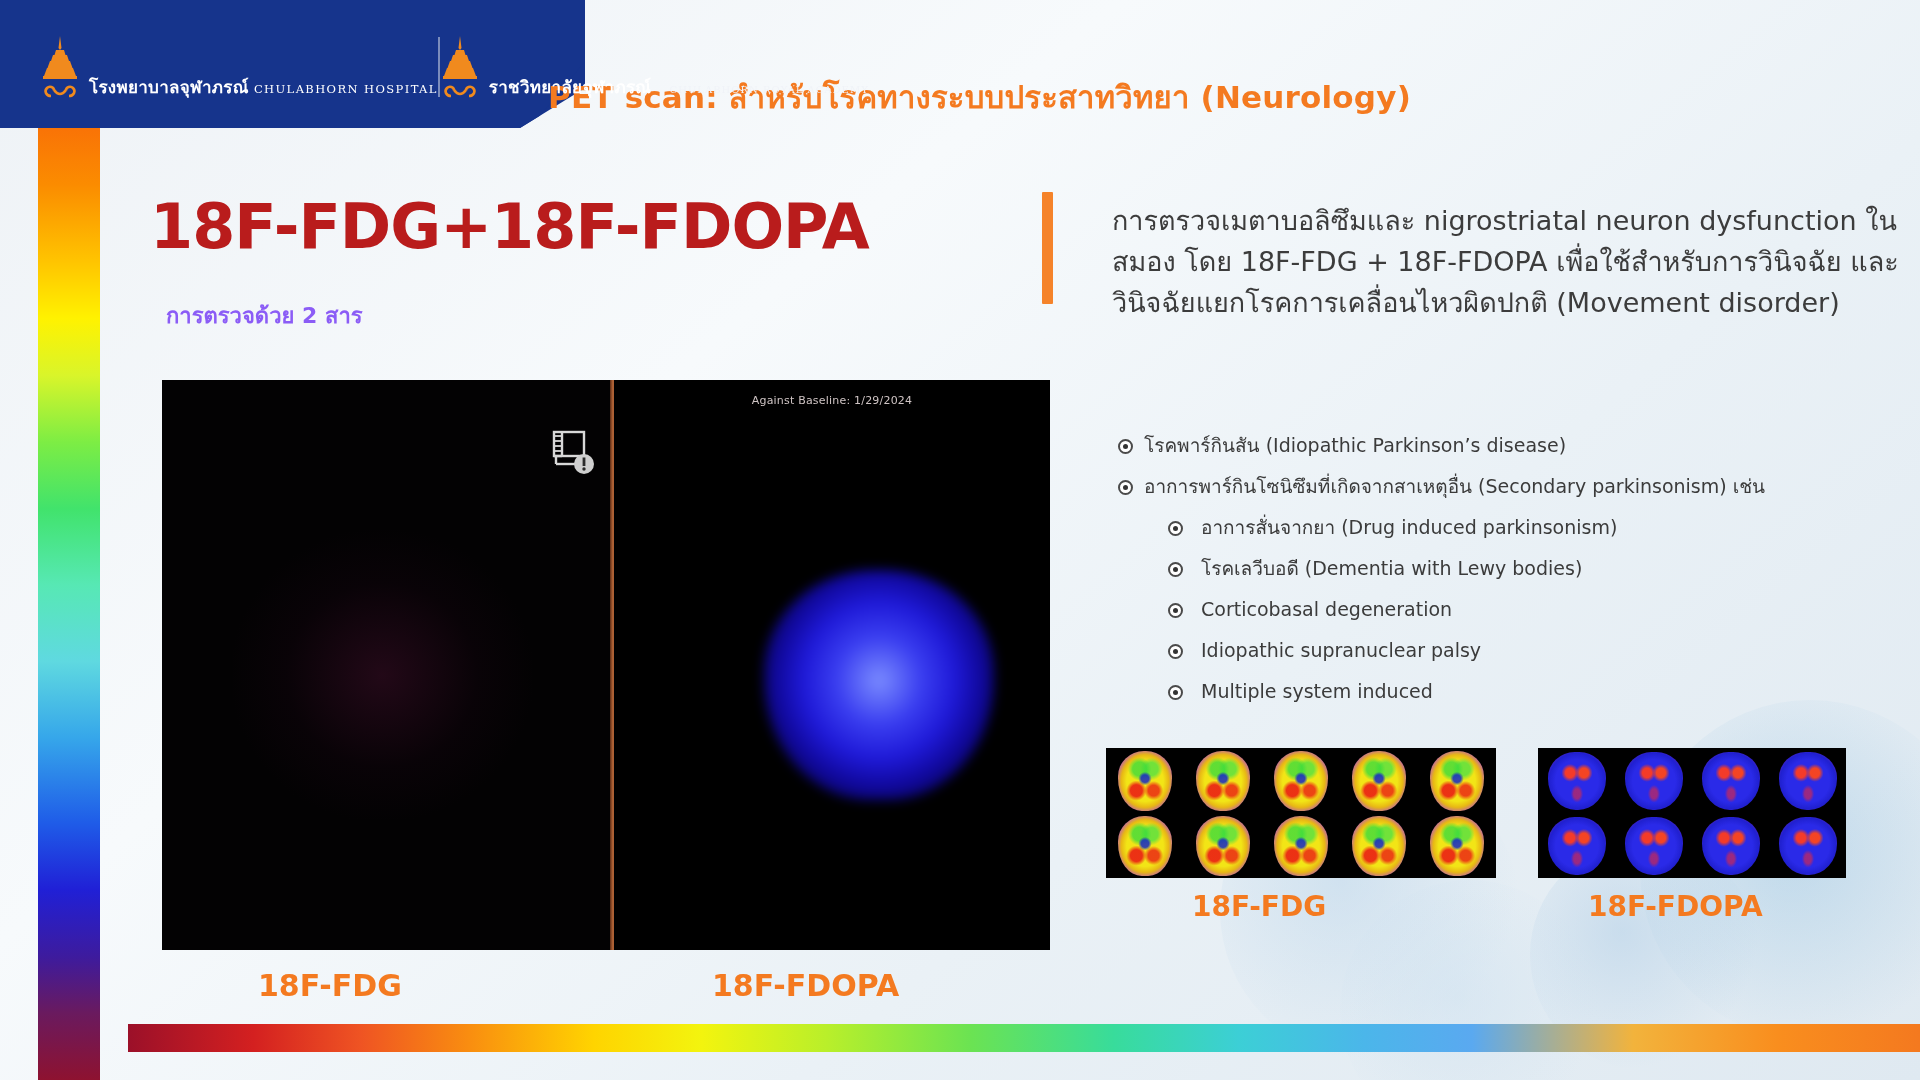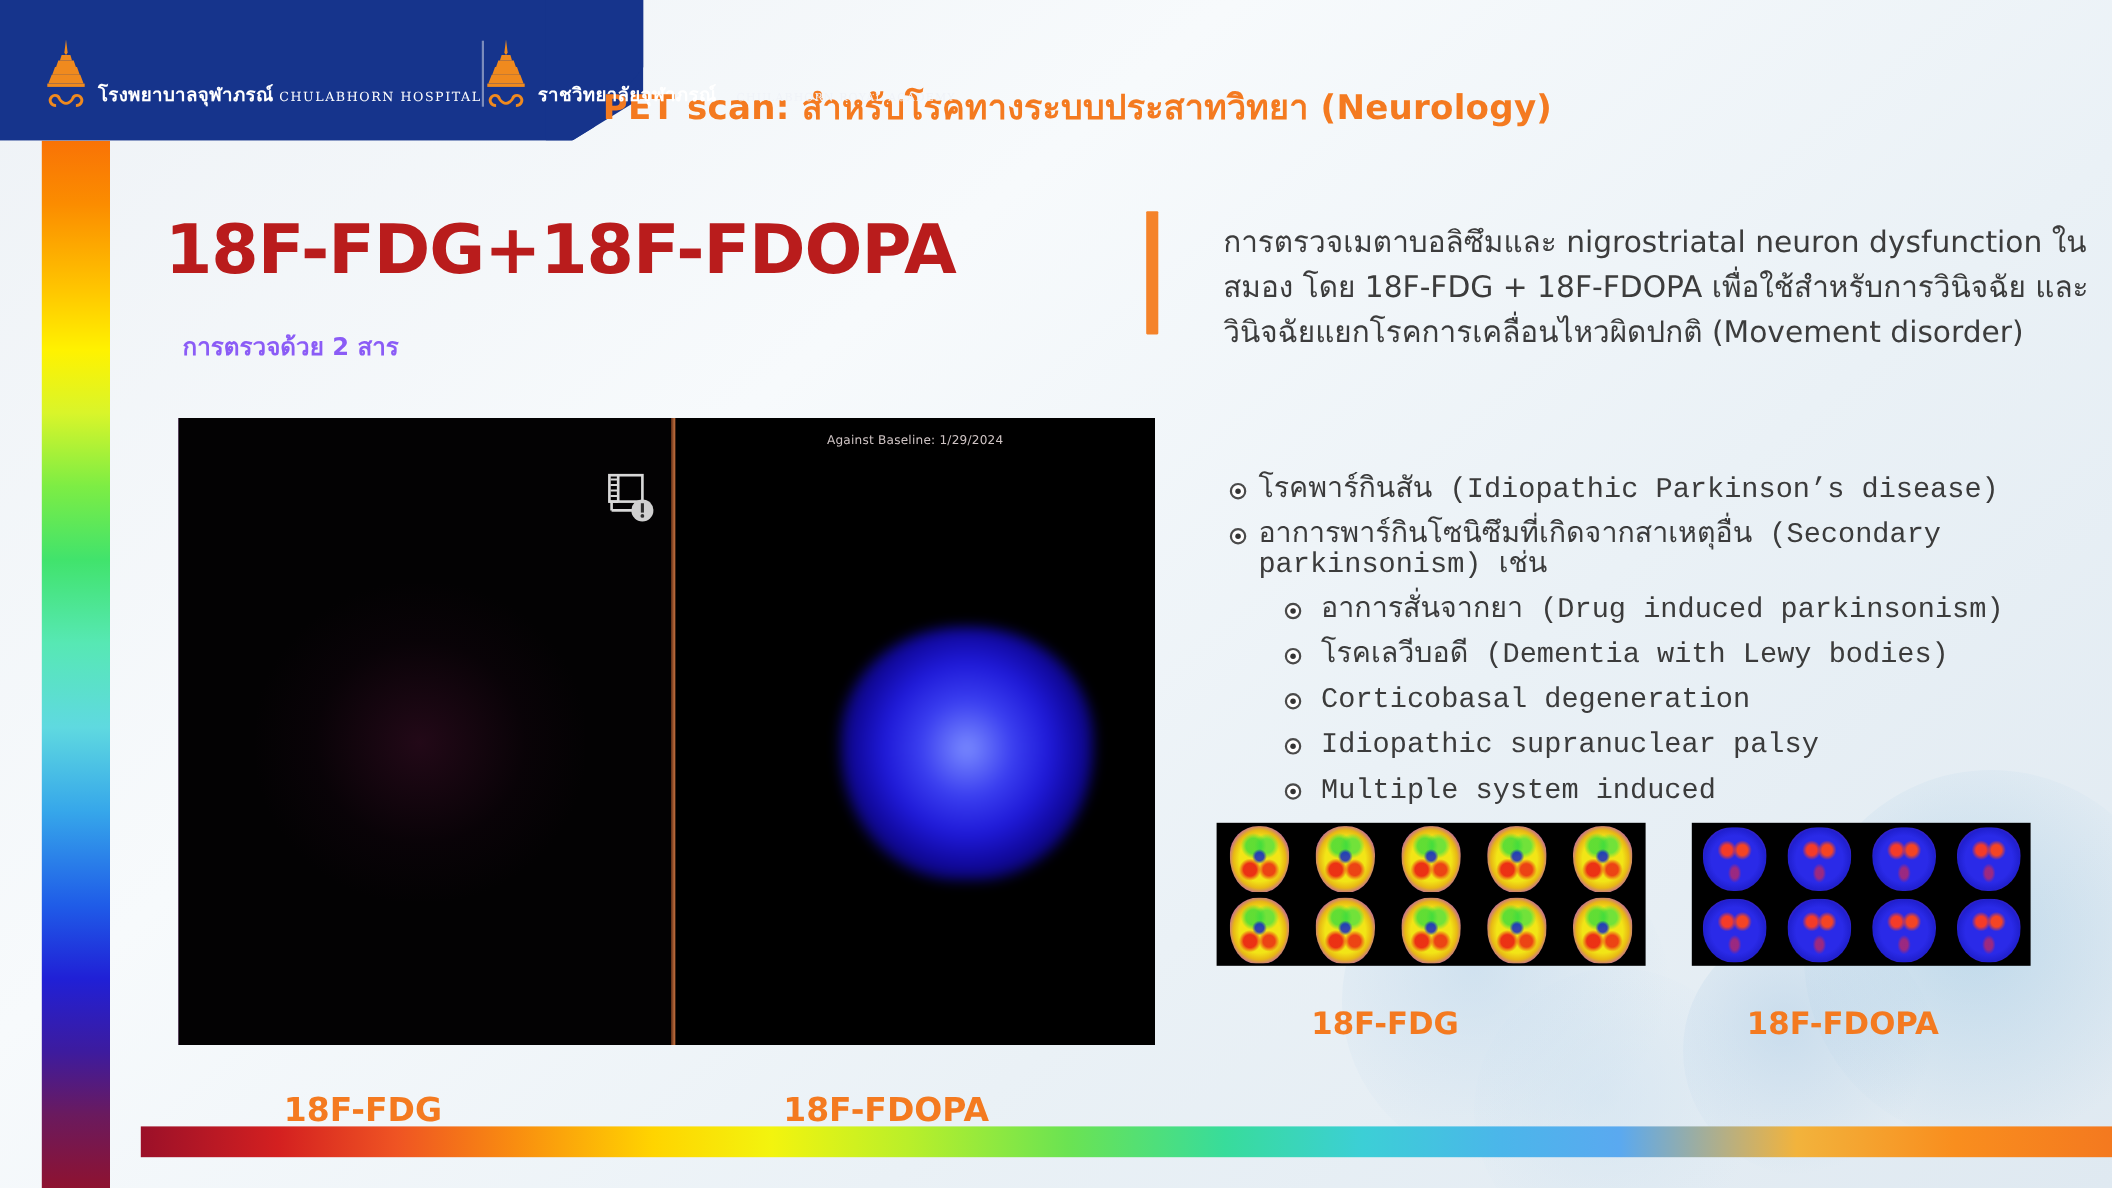--- a/index.html
+++ b/index.html
@@ -95,21 +95,21 @@
   .bl { display:flex; align-items:flex-start; gap:11px; margin-bottom:14px; }
   .bl.lvl2 { margin-left:50px;gap:18px; }
   .bdot {
     flex:none; width:15px; height:15px; border-radius:50%;
     border:2px solid #4a4a4a; background:#fff; position:relative; margin-top:7px;
   }
   .bdot::after{
     content:""; position:absolute; left:3px; top:3px; width:5px; height:5px;
     border-radius:50%; background:#333;
   }
-  .btext { color:#3b3b3b; font-size:26px; line-height:27px;font-family:Liberation Mono, monospace; }
+  .btext { color:#3b3b3b; font-size:19px; line-height:27px; }
 
   
   .viewer {
     position:absolute; left:162px; top:380px; width:888px; height:570px;
     background:#f0abfc; z-index:3; overflow:hidden;
   }
   .viewer-left  { position:absolute; left:0; top:0; width:450px; height:100%; background:#030203; }
   .viewer-right { position:absolute; left:452px; top:0; right:0; height:100%; background:#000; }
   .viewer-split {
     position:absolute; left:448px; top:0; width:6px; height:100%;
@@ -126,21 +126,21 @@
     border-radius:48% 48% 46% 46%/44% 44% 52% 52%;
     filter:blur(6px);
   }
   .baseline-txt {
     position:absolute; left:0; top:14px; width:100%; text-align:center;
     color:#cfc4c4; font-size:11px; letter-spacing:.2px;
   }
   .broken-media { position:absolute; left:548px; top:428px; width:52px; height:52px; z-index:6; }
 
   
-  .cap { position:absolute; color:#f47a20; font-size:30px; font-weight:bold; white-space:nowrap;margin-top:24px; }
+  .cap { position:absolute; color:#f47a20; font-size:30px; font-weight:bold; white-space:nowrap; }
   .cap-fdg-big   { left:258px; top:968px; }
   .cap-fdopa-big { left:712px; top:968px; }
 
   
   .strip {
     position:absolute; background:#000; overflow:hidden;
     display:grid; gap:0; align-content:center; justify-items:center;
   }
   .strip-fdg   { left:1106px; top:748px; width:390px; height:130px;
                  grid-template-columns:repeat(5,1fr); grid-template-rows:repeat(2,1fr); }

